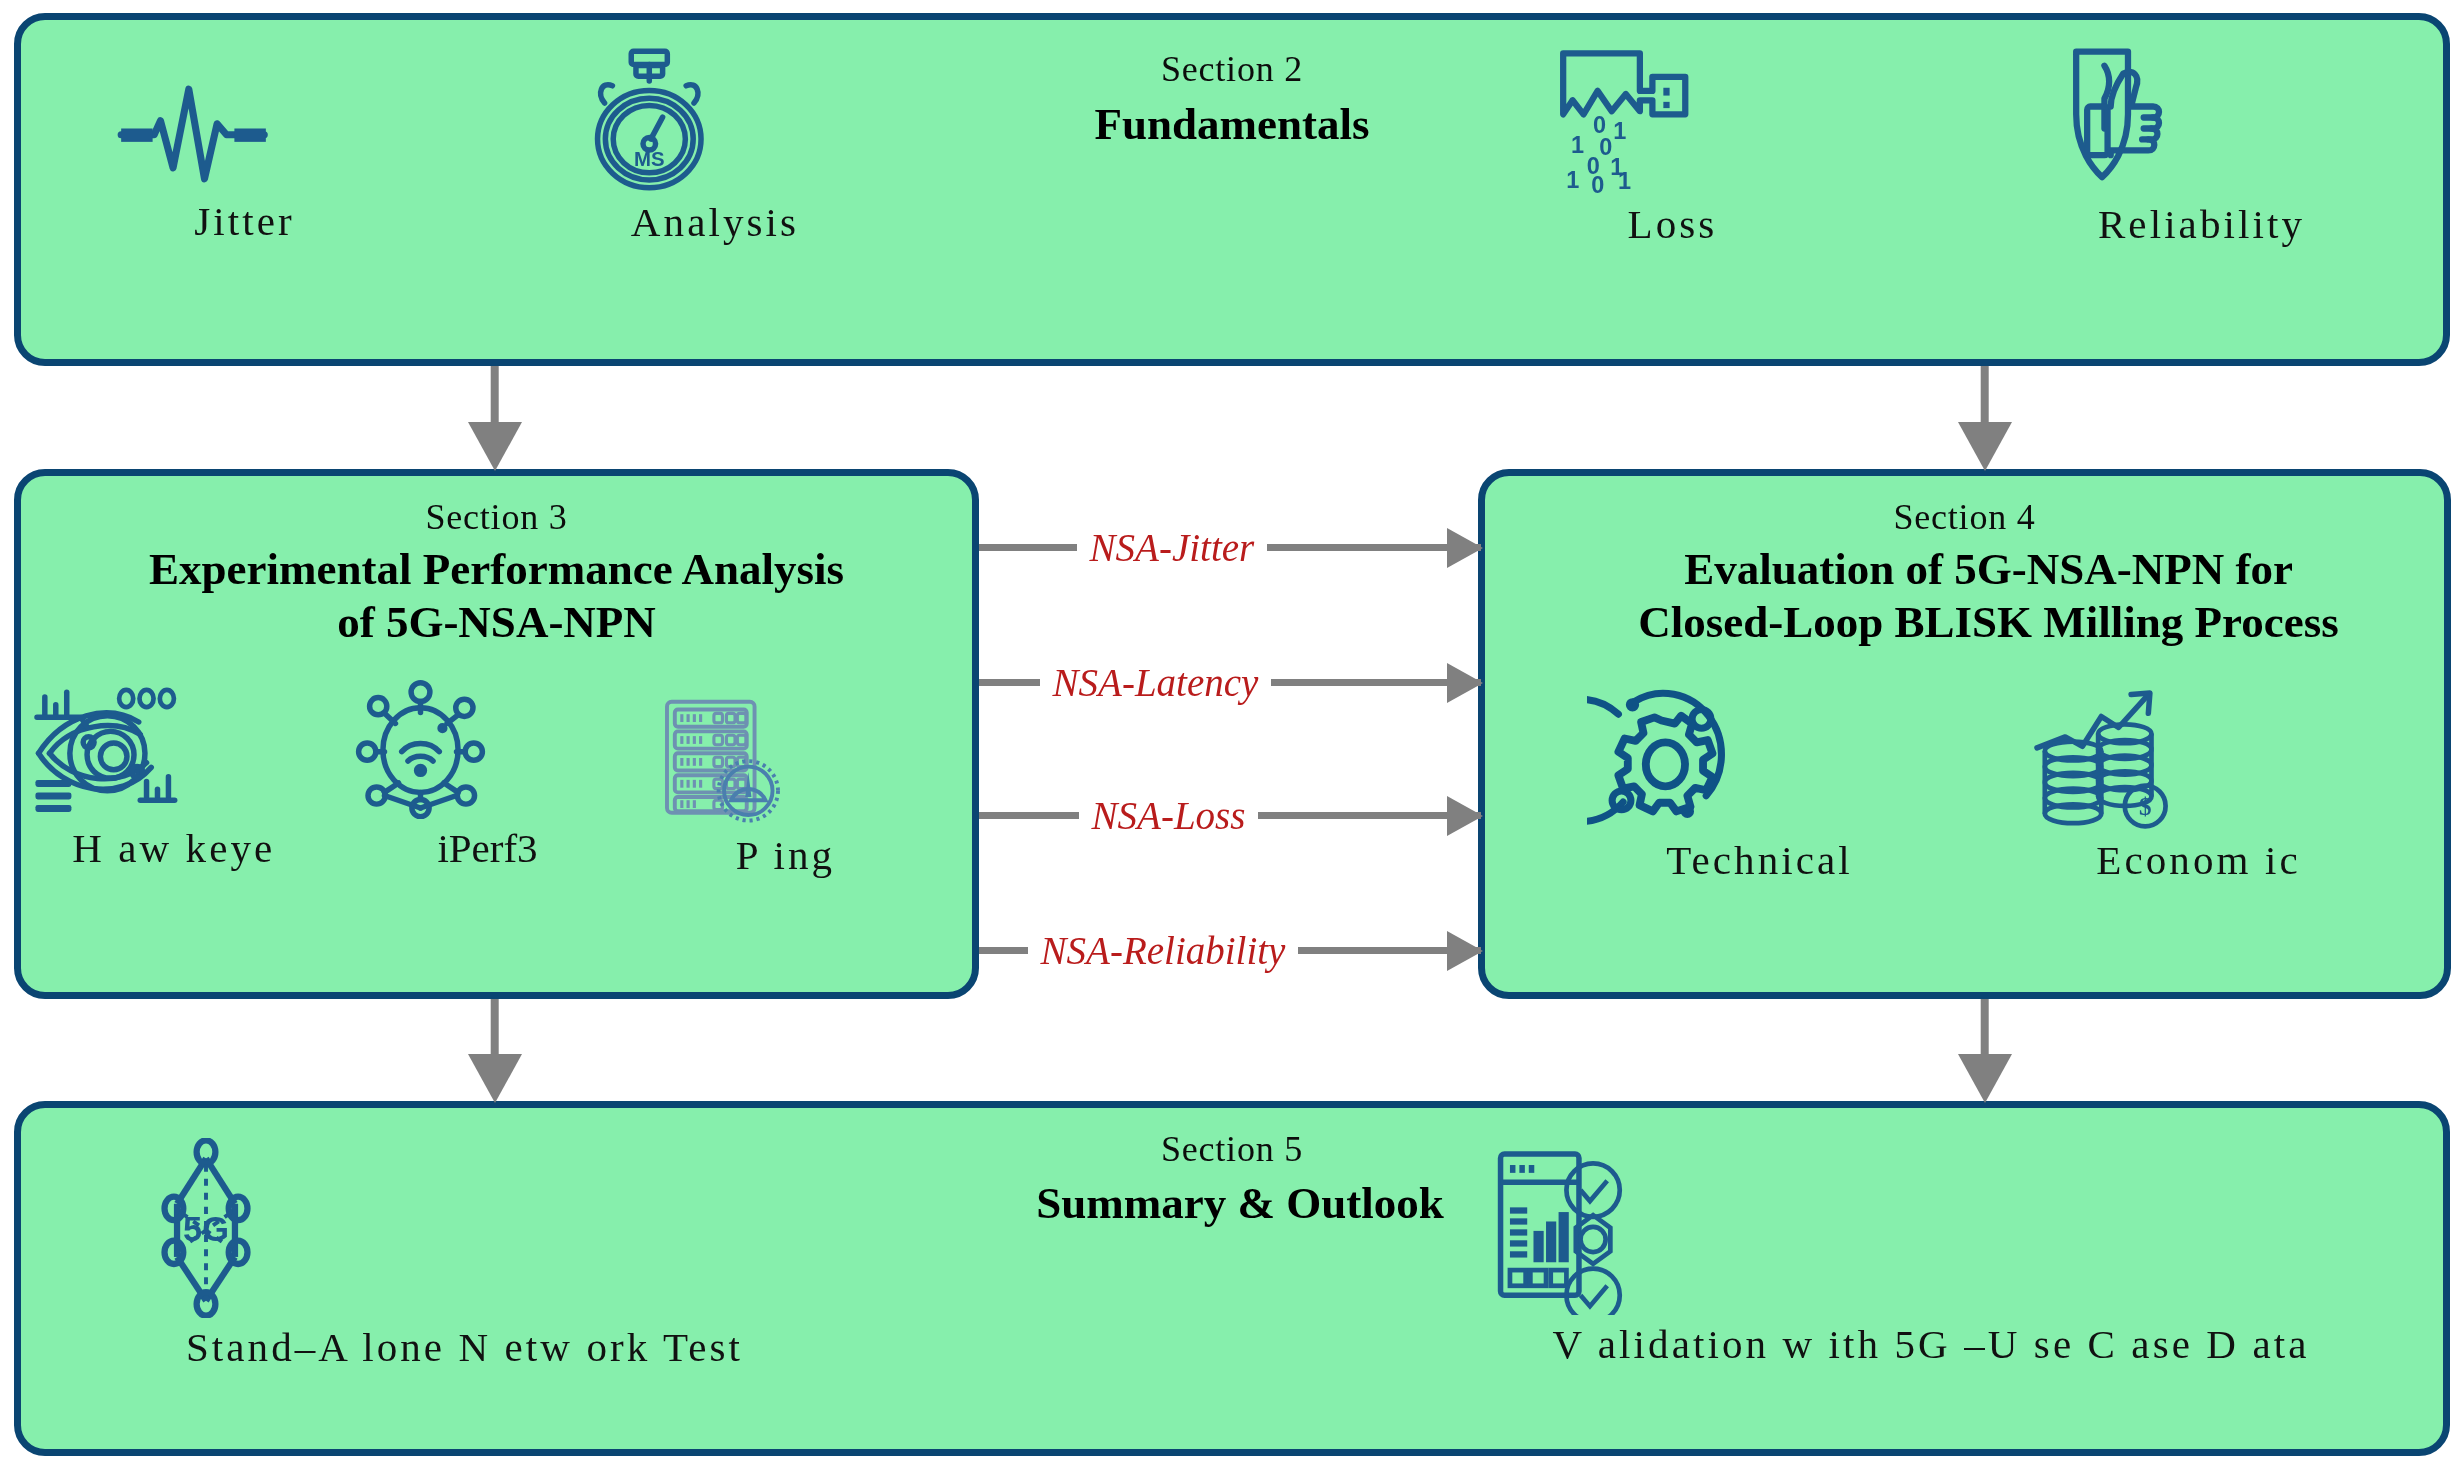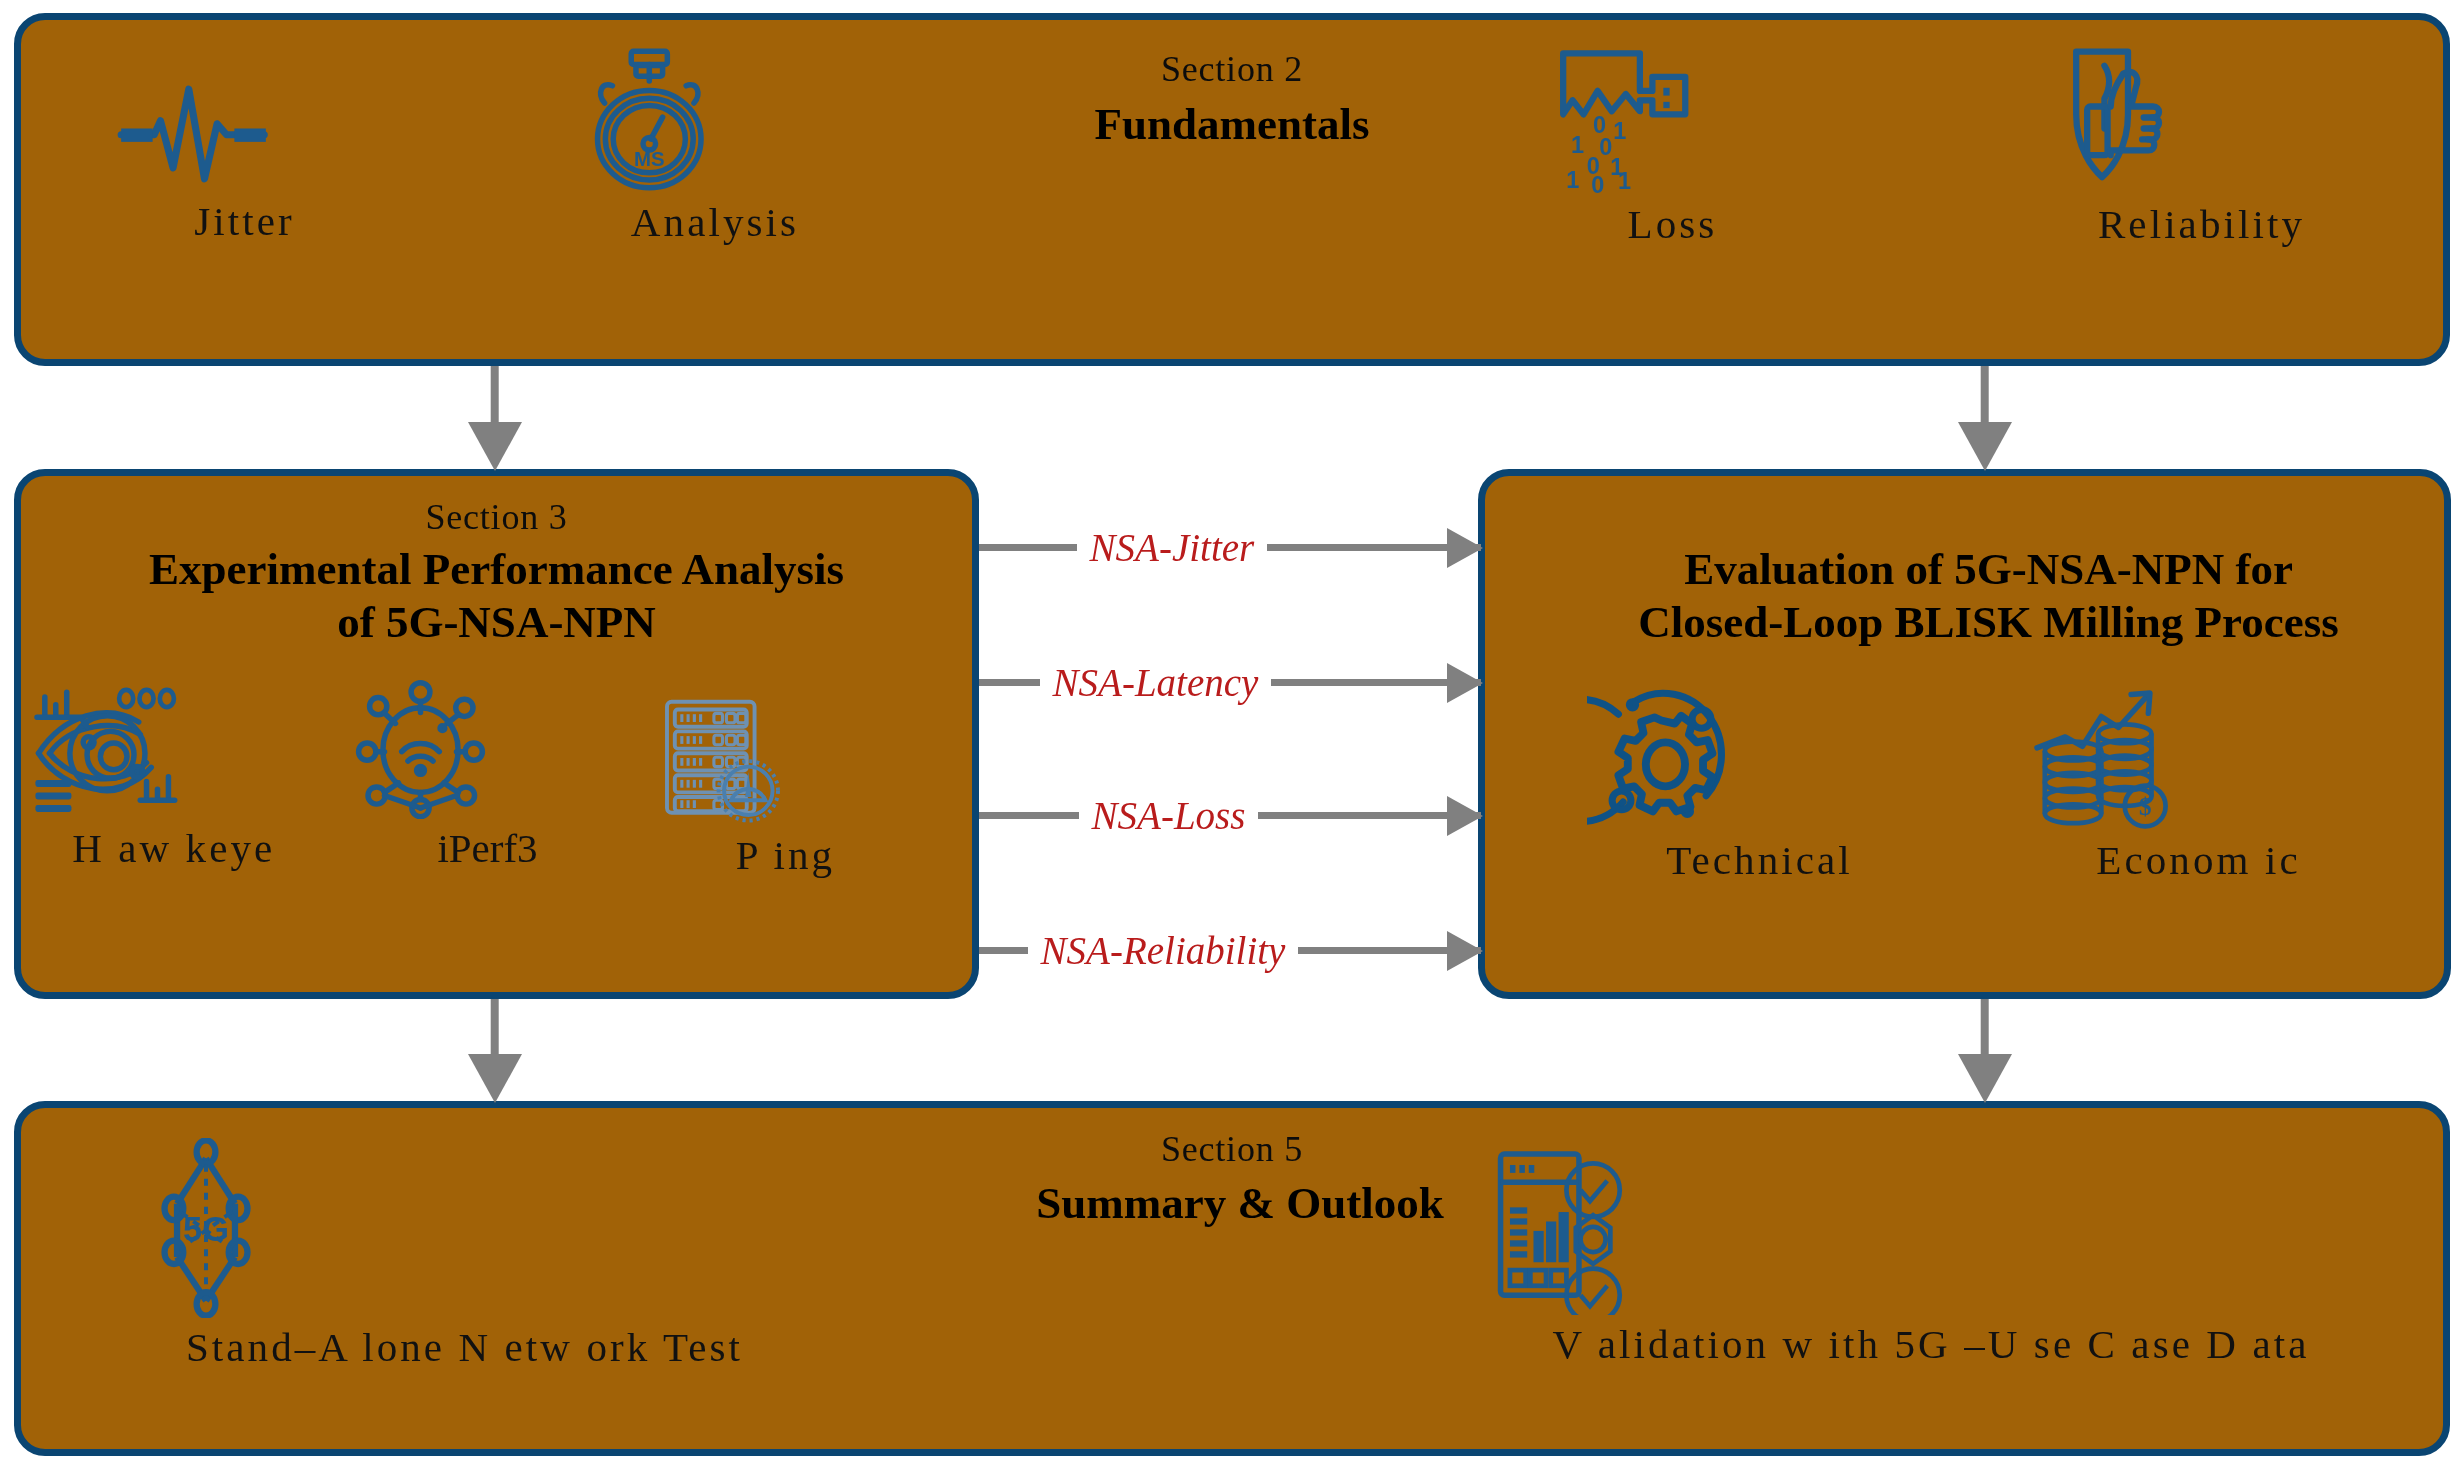--- a/index.html
+++ b/index.html
@@ -11,21 +11,21 @@
     position:relative;
     width:2462px;
     height:1484px;
     background:#ffffff;
     overflow:hidden;
   }
   .box{
     position:absolute;
     border:7px solid #0a4572;
     border-radius:31px;
-    background:#a16207;
+    background:#86efac;
     box-sizing:border-box;
   }
   .sec-kicker{
     position:absolute;
     width:100%;
     text-align:center;
     font-family:"Liberation Serif", serif;
     font-size:36px;
     font-weight:400;
     letter-spacing:0.8px;
@@ -337,20 +337,21 @@
             <path d="M118,96 L114,128 L122,128 Z" fill="#4a7fae" stroke="none"></path>
           </g>
         </svg>
       </span>
       <span class="lbl">P ing</span>
     </div>
   </div>
 
   <div class="box" style="left:1478px; top:469px; width:973px; height:530px;">
 
+    <div class="sec-kicker" style="top:20.4px; left:0;">Section 4</div>
     <div class="sec-title two-line" style="top:67px; left:0;margin-left:24px;">
       <div>Evaluation of 5G-NSA-NPN for</div>
       <div>Closed-Loop BLISK Milling Process</div>
     </div>
 
     <div class="item" style="left:102px; top:210px; width:345px;">
       <span class="ic">
         <svg width="149" height="145" viewBox="0 0 190 185">
           <g fill="none" stroke="#0f5286" stroke-width="9" stroke-linecap="round">
             <path d="M40,36 A74,78 0 1 0 46,148"></path>

